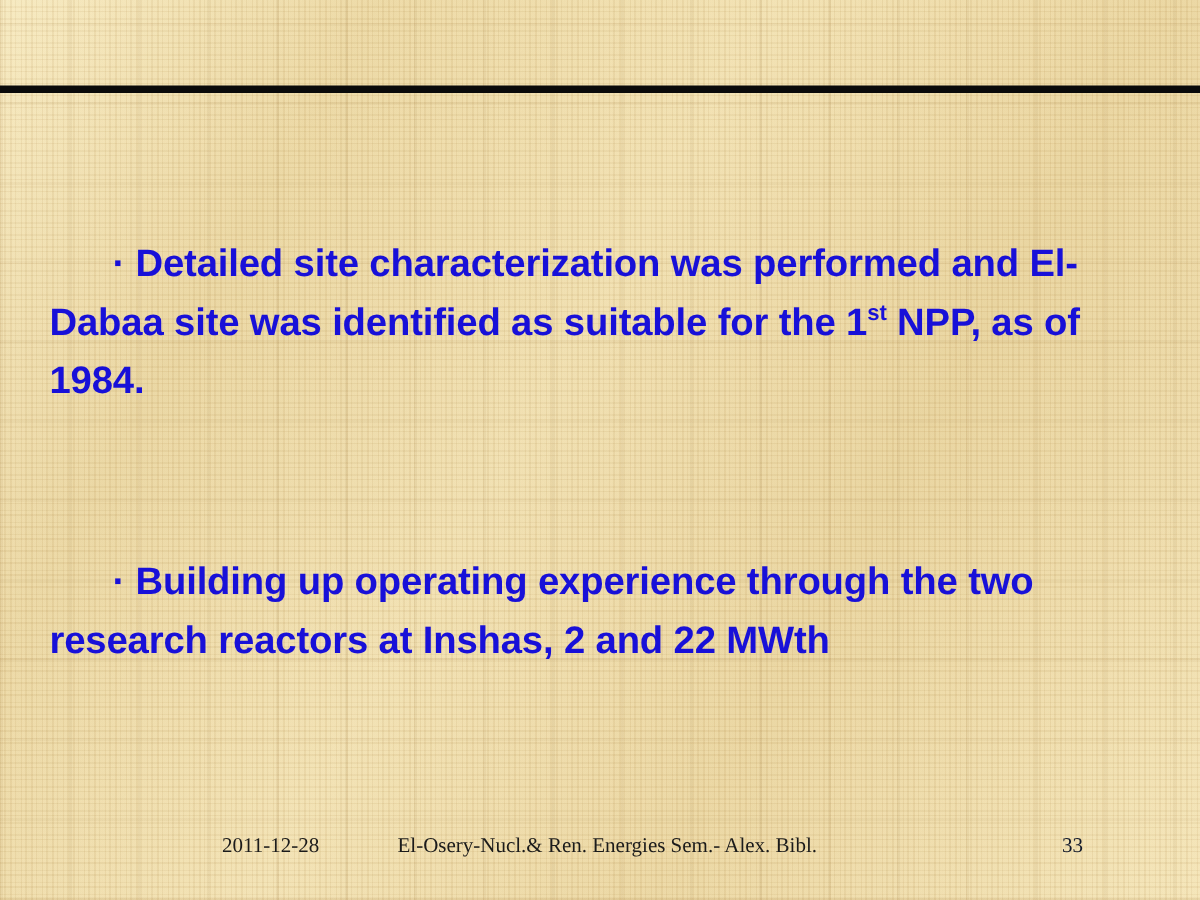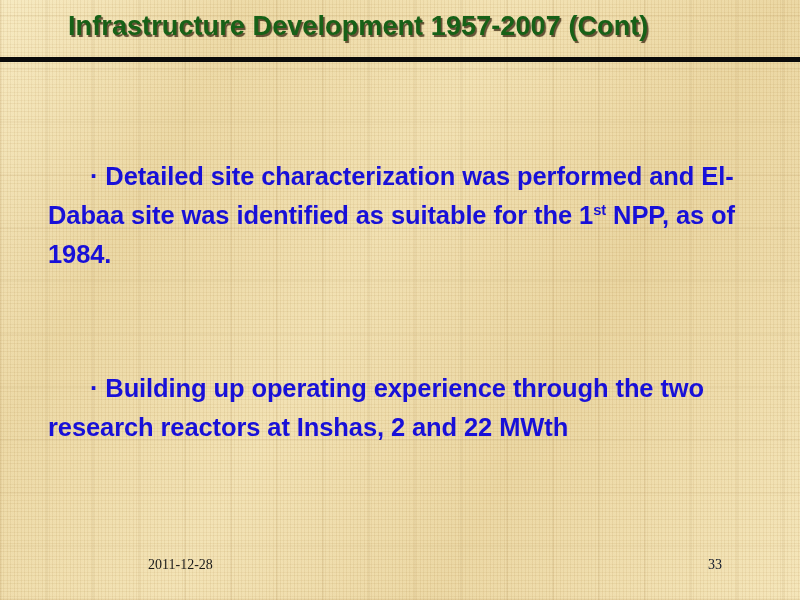--- a/index.html
+++ b/index.html
@@ -110,21 +110,20 @@
   }
   .bullet {
     color: #1810d8;
     font-family: "Liberation Sans", sans-serif;
     font-size: 25.5px;
     font-weight: bold;
     line-height: 39px;
     letter-spacing: -0.1px;
     margin-bottom: 17px;
     white-space: pre-wrap;
-    margin-left: 15px;
   }
   .bullet sup {
     font-size: 0.58em;
     vertical-align: super;
     line-height: 0;
   }
 
   
   .footer {
     position: absolute;
@@ -161,37 +160,35 @@
     white-space: nowrap;
   }
 </style>
 </head>
 <body>
 
 <div class="slide">
 
   <div class="slide-texture"></div>
 
-  <div class="title-bar">
-    <div class="slide-title">Infrastructure Development 1957-2007 (Cont)</div>
-  </div>
 
   <div class="title-rule"></div>
 
   <div class="body-area">
 
     <div class="bullet">
       <span>·</span><span> Detailed site characterization was performed and El-Dabaa site was identified as suitable for the 1</span><sup>st</sup><span> NPP, as of 1984.</span>
     </div>
 
 
     <div class="bullet">
       <span>·</span><span> Building up operating experience through the two research reactors at Inshas, 2 and 22 MWth</span>
     </div>
 
   </div>
 
   <div class="footer">
     <div class="footer-date">2011-12-28</div>
+    <div class="footer-center">El-Osery-Nucl.&amp; Ren. Energies Sem.- Alex. Bibl.</div>
     <div class="footer-page">33</div>
   </div>
 
 </div>
 
 </body></html>

